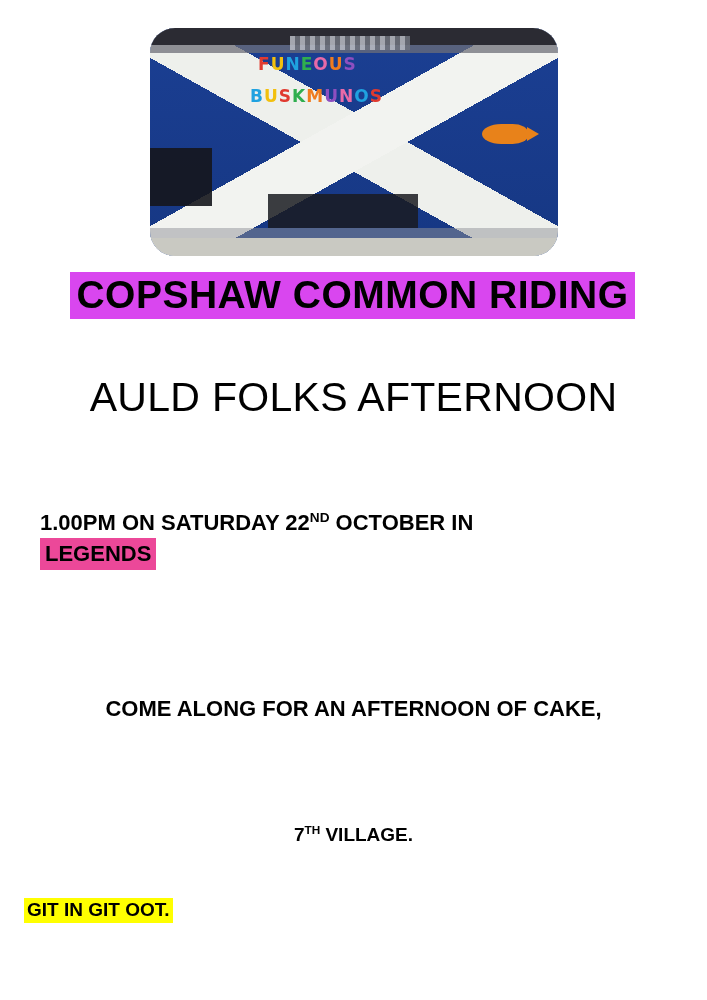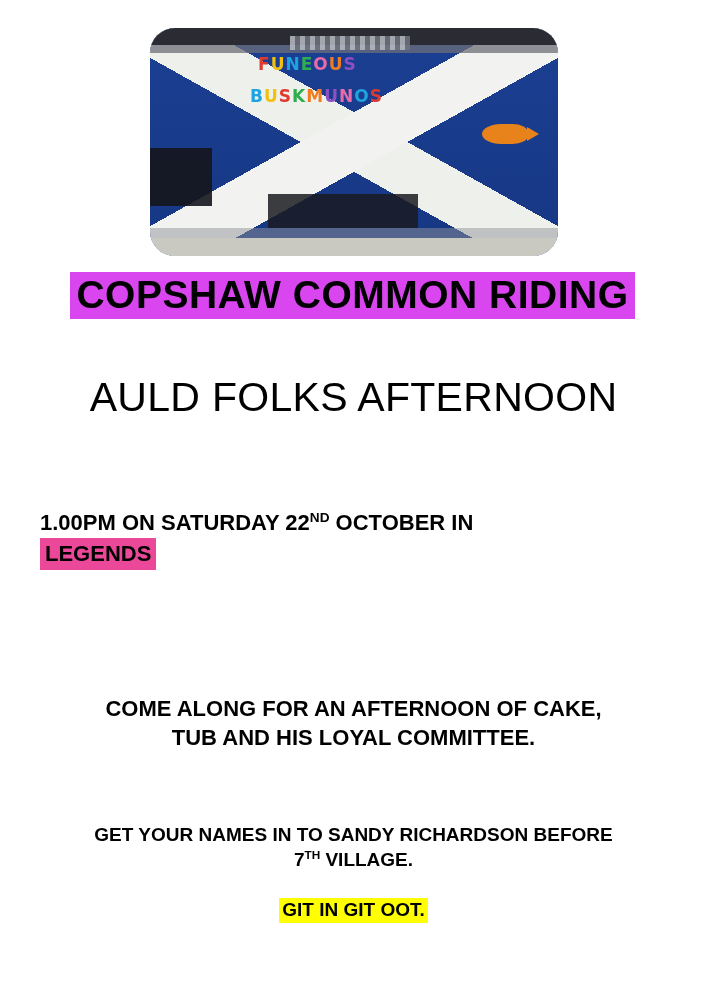--- a/index.html
+++ b/index.html
@@ -187,24 +187,24 @@
     text-align: center;
     font-weight: bold;
     line-height: 1.32;
   }
   .para-invited { top: 606px; font-size: 22px; }
   .para-come    { top: 694px; font-size: 22px; }
   .para-names   { top: 822px; font-size: 19px; }
 
   .footer {
     position: absolute;
-    left: 40px;
+    left: 24px;
     top: 898px;
     width: 627px;
-    text-align: center;
+    text-align: left;
   }
   .footer .hl {
     background: #ffff00;
     font-size: 19px;
     font-weight: bold;
     padding: 1px 3px 2px 3px;
     display: inline-block;
   }
 </style>
 </head>
@@ -244,25 +244,23 @@
       <span>1.00PM ON SATURDAY 22</span><sup>ND</sup><span> OCTOBER IN</span>
     </div>
     <div>
       <span class="venue-hl">LEGENDS</span>
     </div>
   </div>
 
 
   <div class="para para-come">
     <div>COME ALONG FOR AN AFTERNOON OF CAKE,</div>
-    <div>TUB AND HIS LOYAL COMMITTEE.</div>
   </div>
 
   <div class="para para-names">
-    <div>GET YOUR NAMES IN TO SANDY RICHARDSON BEFORE</div>
     <div>
       <span>7</span><sup>TH</sup><span> VILLAGE.</span>
     </div>
   </div>
 
   <div class="footer">
     <span class="hl">GIT IN GIT OOT.</span>
   </div>
 
 </div>

